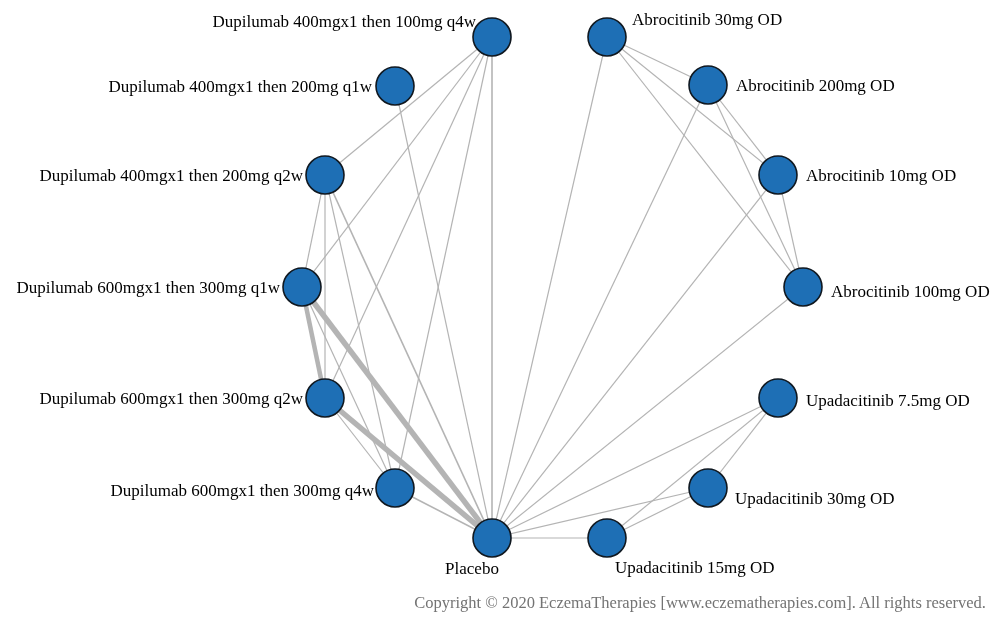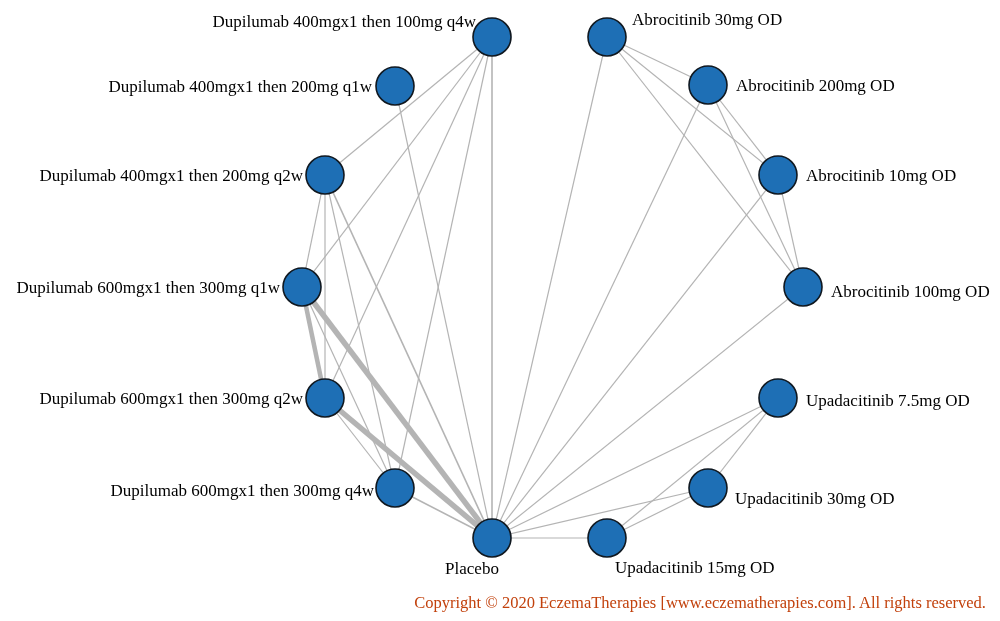--- a/index.html
+++ b/index.html
@@ -24,21 +24,21 @@
     font-family: "Liberation Serif", serif;
     font-size: 17px;
     fill: #000000;
   }
   .copyright {
     position: absolute;
     right: 14px;
     bottom: 8px;
     font-family: "Liberation Serif", serif;
     font-size: 16.5px;
-    color: #c2410c;
+    color: #737373;
     white-space: nowrap;
   }
 </style>
 </head>
 <body>
 
 <div class="stage">
   <svg class="network" width="1000" height="621" viewBox="0 0 1000 621" xmlns="http://www.w3.org/2000/svg">
     <g id="edges-layer">
         <line x1="492" y1="37" x2="325" y2="175" stroke="#b4b4b4" stroke-width="1.2"></line>

